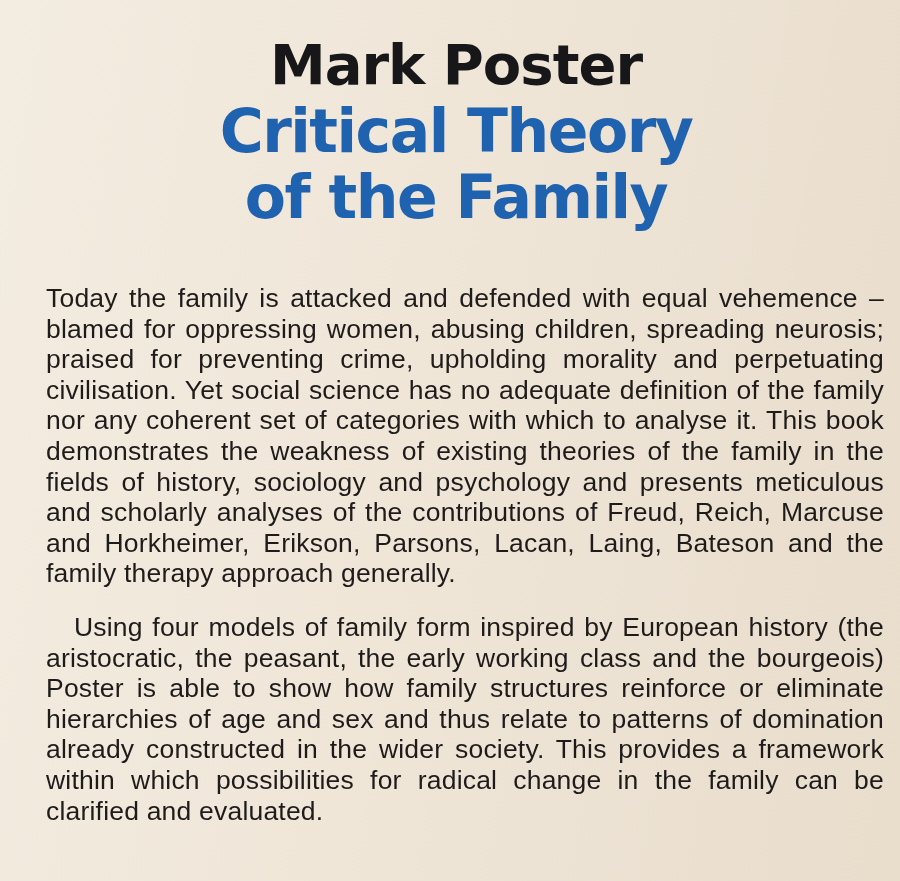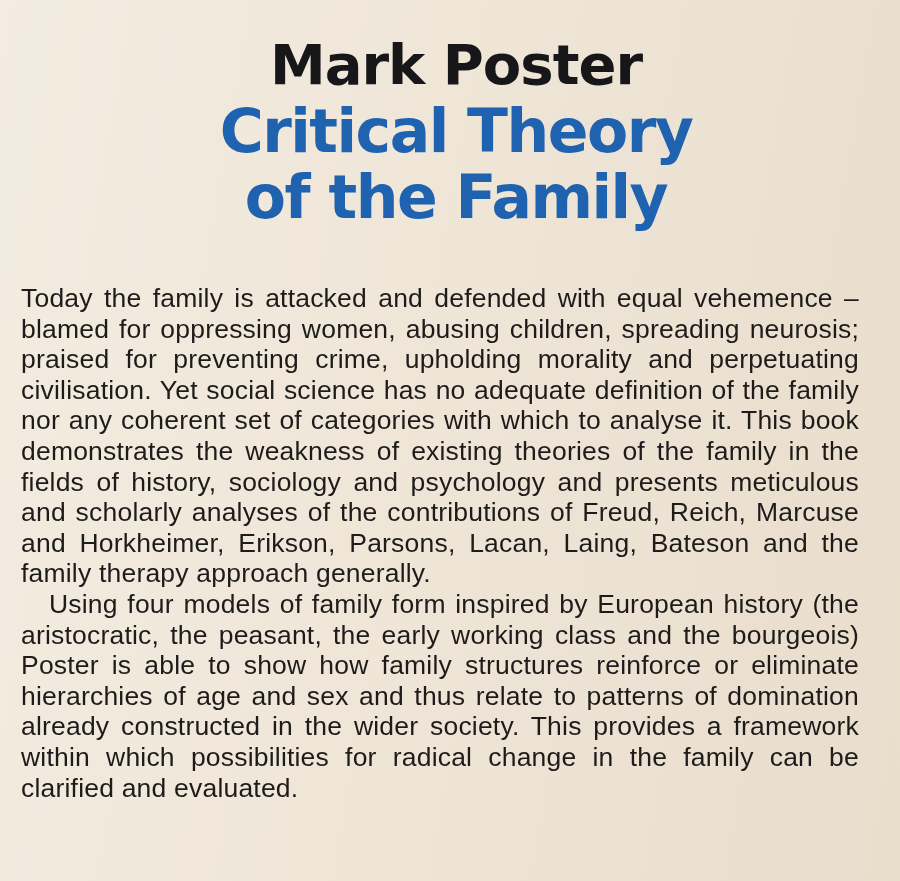--- a/index.html
+++ b/index.html
@@ -19,27 +19,27 @@
     }
     .title {
       position: absolute; left: 0; width: 912px; top: 98px;
       text-align: center;
       font-family: "DejaVu Sans", sans-serif; font-weight: bold;
       font-size: 60px; letter-spacing: -1.5px; color: #1f62b0;
       line-height: 66px;
     }
     .title span { display: block; }
     .blurb {
-      position: absolute; left: 21px; width: 838px; top: 283px;
+      position: absolute; left: 46px; width: 838px; top: 283px;
       font-family: "Liberation Sans", sans-serif;
       font-size: 26.5px; line-height: 30.6px; color: #1e1c1b;
       text-align: justify; letter-spacing: 0.2px;
     }
     .blurb p { margin: 0; }
-    .blurb p.indent { text-indent: 28px; }
+    .blurb p.indent { text-indent: 28px; margin-top: 23px; }
   </style>
 </head>
 <body>
 
 <div class="cover">
   <div class="author">Mark Poster</div>
   <div class="title">
     <span>Critical Theory</span>
     <span>of the Family</span>
   </div>

